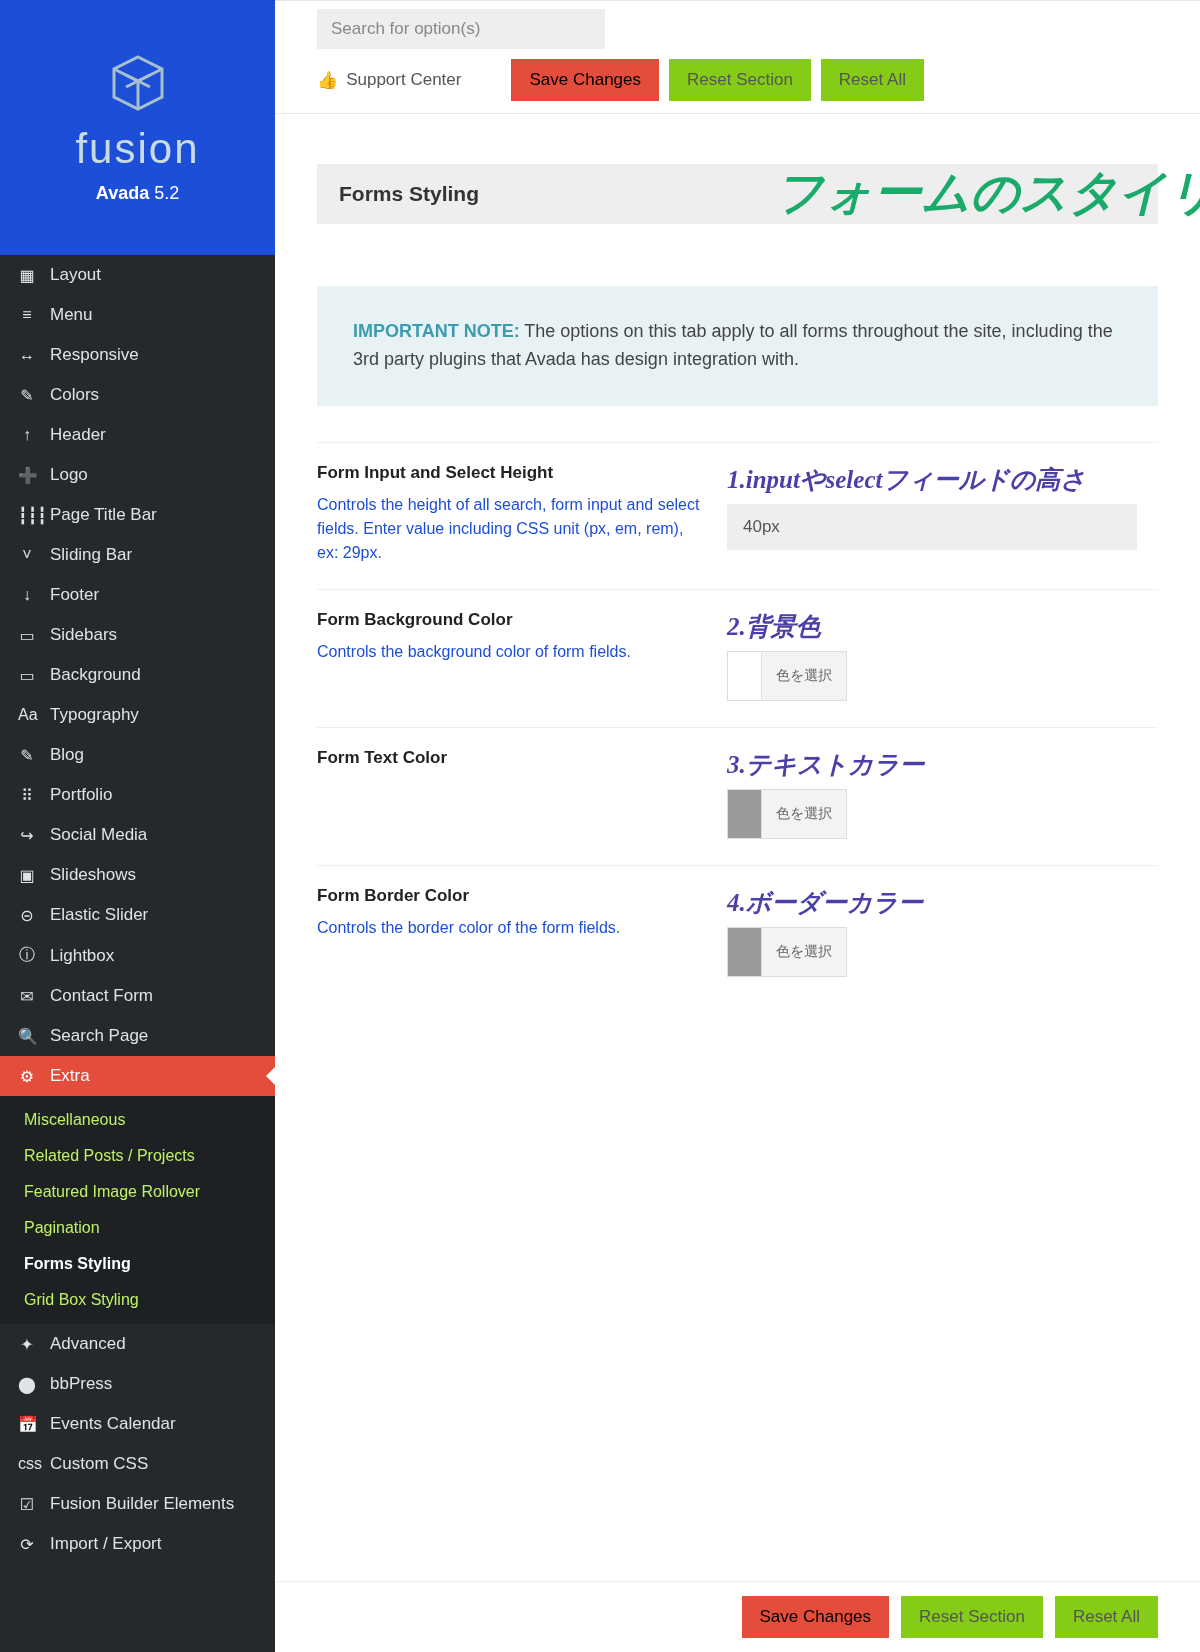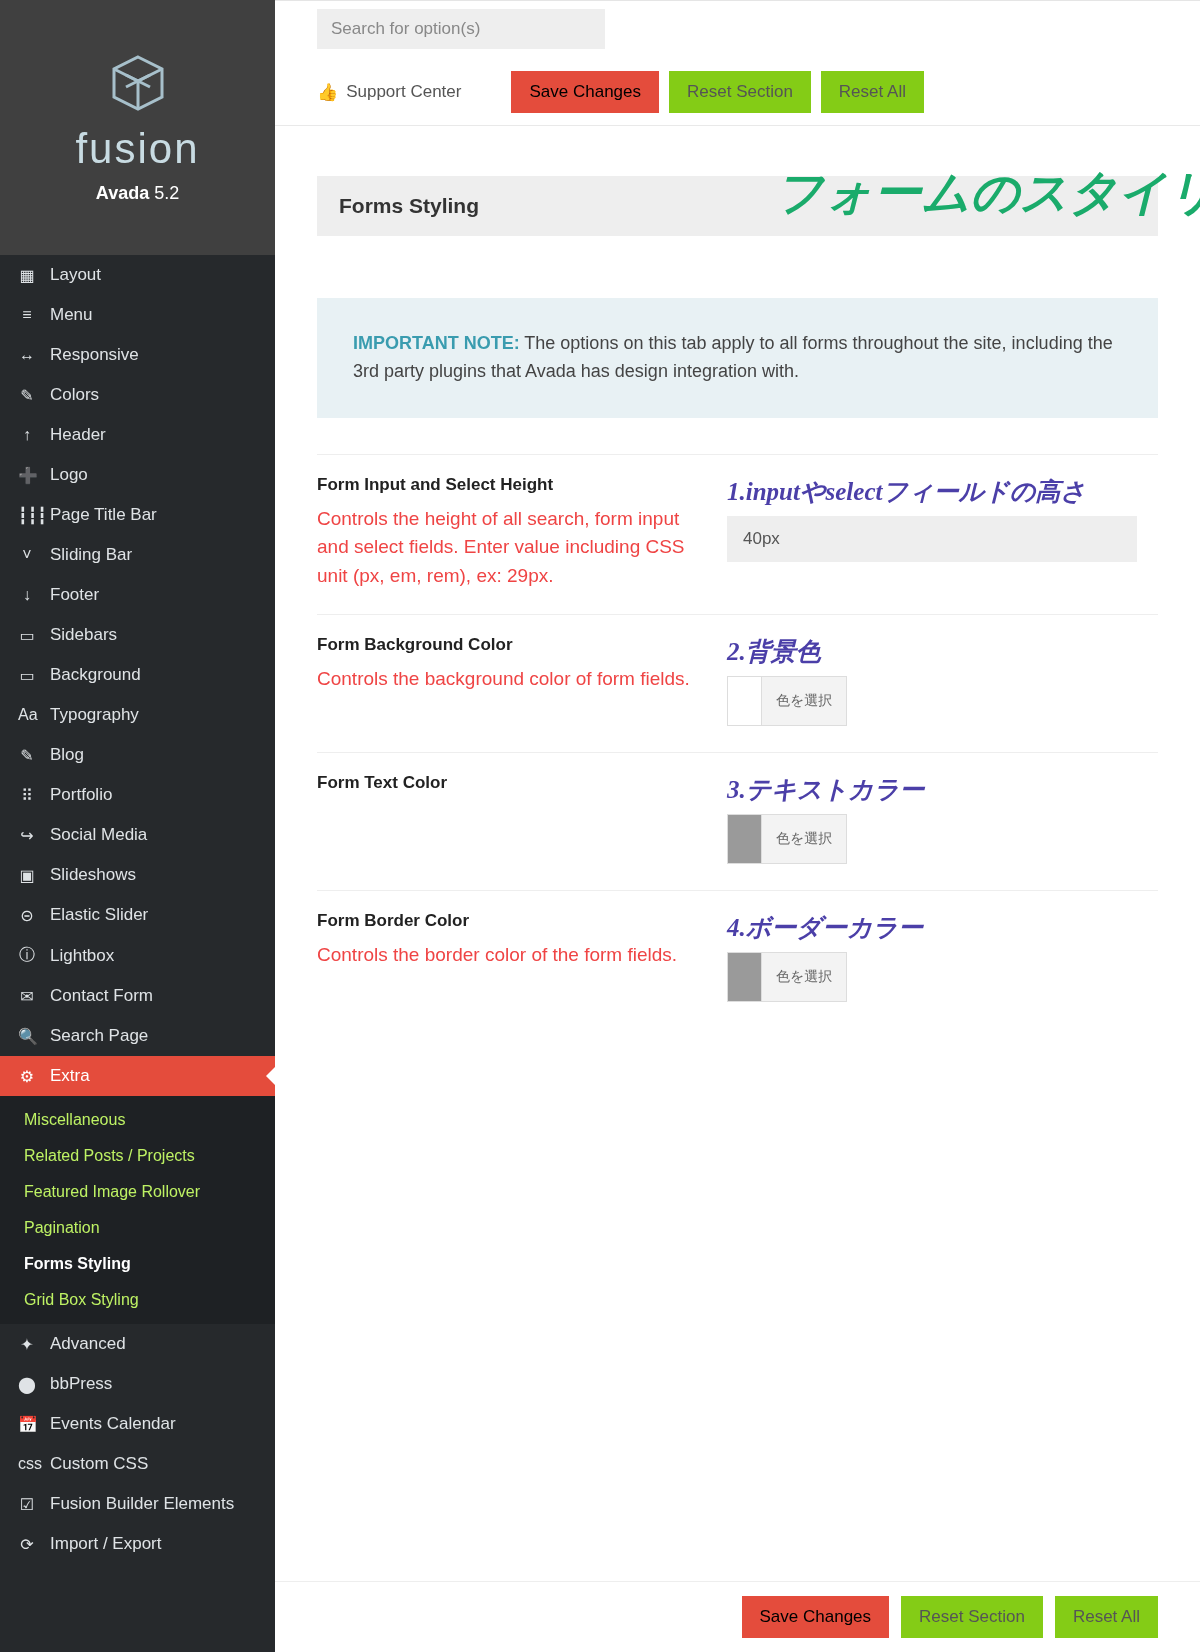--- a/index.html
+++ b/index.html
@@ -1,38 +1,38 @@
 <!DOCTYPE html>
 <html><head>
 <meta charset="utf-8">
 <style>
 * { box-sizing: border-box; margin: 0; padding: 0; }
 body { font-family: -apple-system, BlinkMacSystemFont, "Segoe UI", Helvetica, Arial, sans-serif; font-size: 15px; color: #333; background: #fff; width: 1200px; }
 .layout { display: flex; min-height: 1652px; }
 
 
 .sidebar { width: 275px; background: #26292c; color: #c0c5ca; flex-shrink: 0; display: flex; flex-direction: column; }
-.brand { background: #404040; height: 255px; display: flex; flex-direction: column; align-items: center; justify-content: center; color: #fff; }
+.brand { background: #1d4ed8; height: 255px; display: flex; flex-direction: column; align-items: center; justify-content: center; color: #fff; }
 .brand svg { width: 64px; height: 64px; stroke: #a7c0cb; fill: none; stroke-width: 3; margin-bottom: 10px; }
 .brand-name { font-size: 42px; font-weight: 300; letter-spacing: 2px; color: #c8dbe2; }
 .brand-sub { margin-top: 10px; font-size: 18px; }
 .brand-sub b { font-weight: 700; }
 .nav { list-style: none; }
 .nav li { position: relative; }
 .nav a { display: flex; align-items: center; gap: 14px; padding: 10px 18px; color: #dfe3e6; text-decoration: none; font-size: 17px; cursor: pointer; }
 .nav a .ic { width: 18px; text-align: center; font-size: 16px; }
 .nav li.active > a { background: #e44c3c; color: #fff; }
 .nav li.active::after { content: ""; position: absolute; right: -1px; top: 50%; margin-top: -10px; border: 10px solid transparent; border-right-color: #fff; }
 .subnav { list-style: none; background: #1e2124; padding: 6px 0; }
 .subnav a { padding: 9px 24px; font-size: 16px; color: #bef264; }
 .subnav li.current a { color: #fff; font-weight: 700; }
 
 
 .main { flex: 1; background: #fff; border-top: 1px solid #e5e5e5; position: relative; }
-.topbar { display: flex; align-items: center; gap: 12px; padding: 8px 42px 12px 42px; border-bottom: 1px solid #e9e9e9; flex-wrap: wrap; }
+.topbar { display: flex; align-items: center; padding: 8px 42px 12px 42px; border-bottom: 1px solid #e9e9e9; flex-wrap: wrap; }
 .search { width: 288px; padding: 10px 14px; background: #eeeeee; border: none; font-size: 17px; color: #555; margin-right: auto; }
 .search::placeholder { color: #888; }
 .support { display: flex; align-items: center; gap: 8px; color: #555; font-size: 17px; margin-right: 40px; }
 .btn { padding: 11px 18px; border: none; font-size: 17px; cursor: pointer; }
 .btn-primary { background: #e44c3c; color: #000000; }
 .btn-default { background: #84cc16; color: #555; }
 .topbar2 { width: 100%; display: flex; gap: 10px; margin-top: 10px; padding-left: 0; }
 
 .content { padding: 50px 42px 120px 42px; }
 .section-header { display: flex; align-items: center; gap: 18px; margin-bottom: 62px; }
@@ -40,21 +40,21 @@
 .section-title { font-size: 21px; font-weight: 700; }
 .jp-title { font-family: "Brush Script MT","Comic Sans MS",cursive; font-style: italic; font-weight: 700; font-size: 48px; color: #1aab6b; white-space: nowrap; position: absolute; left: 500px; top: 160px; }
 
 .note { background: #e8f1f4; padding: 32px 36px; font-size: 18px; line-height: 1.55; color: #444; margin-bottom: 36px; }
 .note b { color: #3a9caf; font-weight: 700; }
 
 .opt { display: flex; border-top: 1px solid #eee; padding: 20px 0 24px 0; position: relative; }
 .opt:first-of-type { border-top: none; }
 .opt-left { width: 410px; padding-right: 24px; }
 .opt-title { font-size: 17px; font-weight: 700; margin-bottom: 10px; color: #222; }
-.opt-desc { font-size: 19px; color: #ef4444; line-height: 1.5; }
+.opt-desc { font-size: 16px; color: #1d4ed8; line-height: 1.5; }
 .opt-right { flex: 1; position: relative; }
 .jp-ann { font-family: "Comic Sans MS","Brush Script MT",cursive; font-style: italic; font-weight: 700; font-size: 25px; color: #4b3fa8; margin-bottom: 8px; white-space: nowrap; }
 .txt-input { width: 100%; max-width: 410px; padding: 13px 16px; background: #eeeeee; border: none; font-size: 17px; color: #555; }
 .color-pick { display: inline-flex; border: 1px solid #ddd; height: 50px; }
 .color-pick .sw { width: 34px; background: #fff; border-right: 1px solid #ddd; }
 .color-pick .sw.grey { background: #9a9a9a; }
 .color-pick .lbl { padding: 0 14px; display: flex; align-items: center; font-size: 14px; color: #666; background: #f3f3f3; }
 
 .footbar { position: absolute; left: 0; right: 0; bottom: 0; background: #fff; border-top: 1px solid #eee; padding: 14px 42px; display: flex; justify-content: flex-end; gap: 12px; }
 </style>

